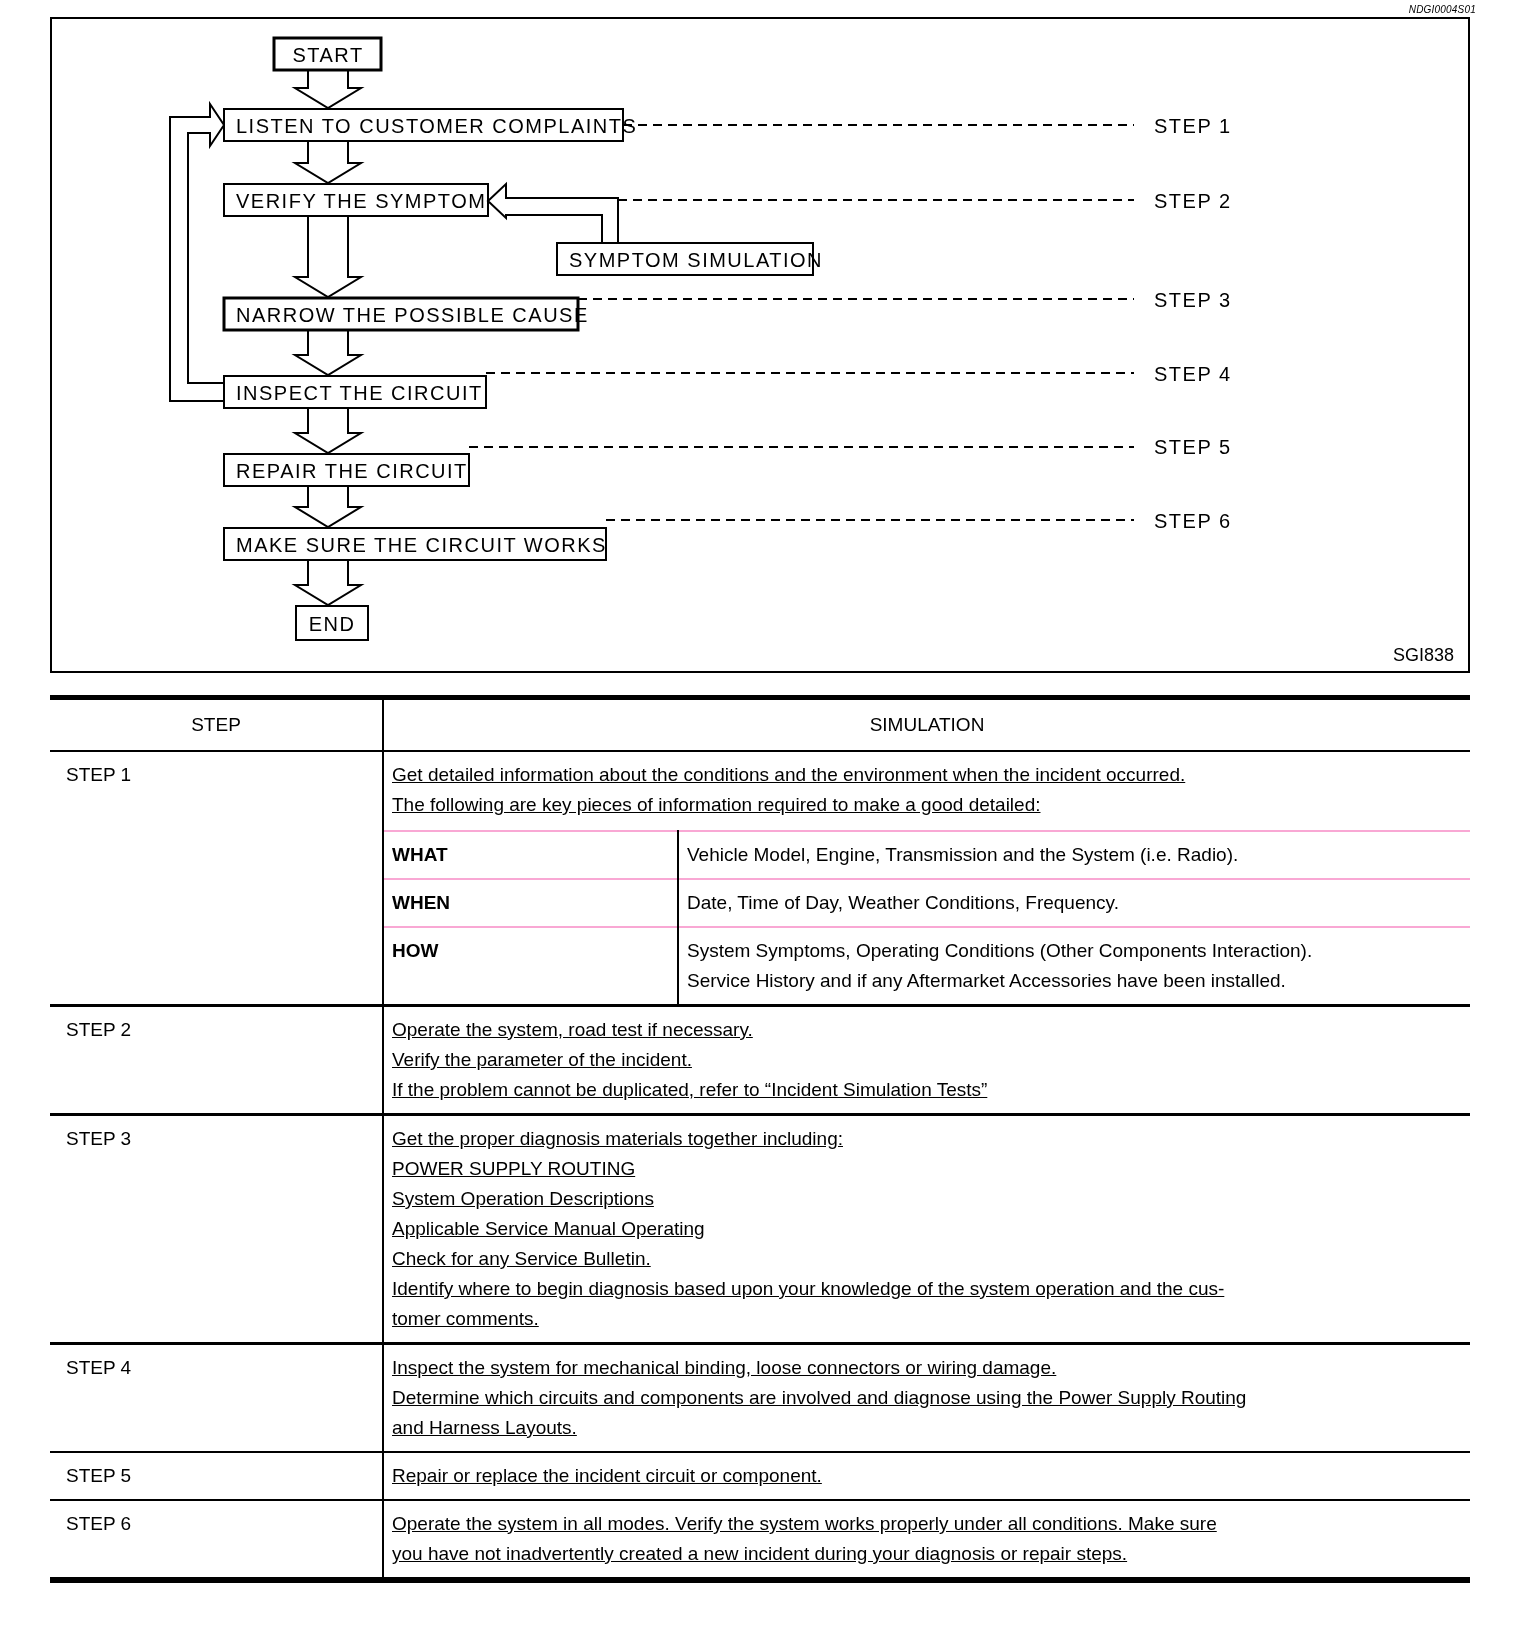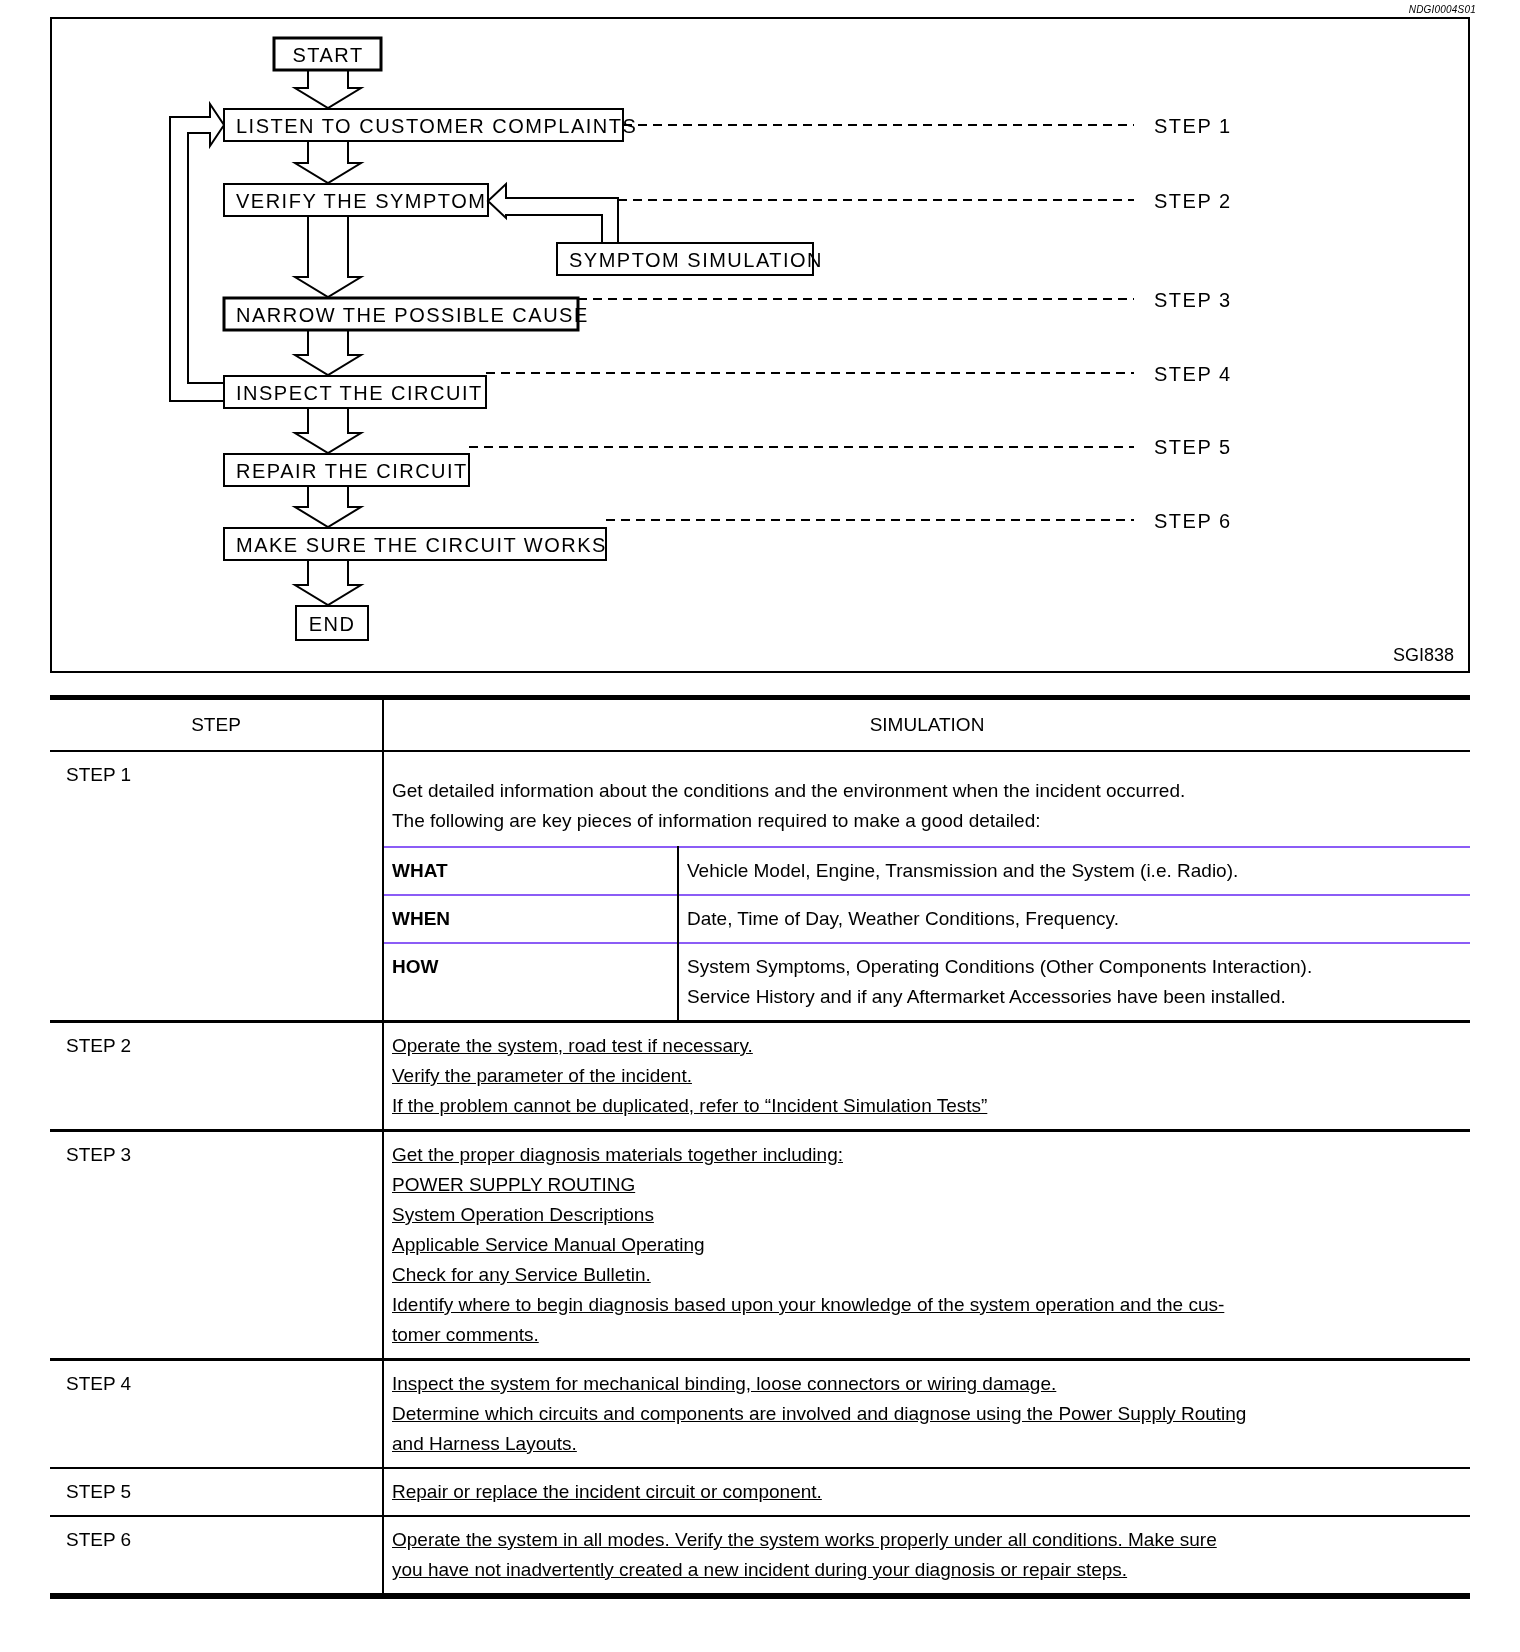--- a/index.html
+++ b/index.html
@@ -13,24 +13,24 @@
   .diag-table td, .diag-table th { vertical-align: top; padding: 0; }
   .diag-table thead th { border-top: 5px solid #000; border-bottom: 2px solid #000; font-weight: normal; height: 50px; vertical-align: middle; }
   .col-step { width: 300px; border-right: 2px solid #000; }
   .step-cell { padding: 8px 16px !important; }
   .desc-cell { padding: 8px 8px !important; text-decoration: underline; }
   .row-major > td { border-bottom: 3px solid #000; }
   .row-minor > td { border-bottom: 2px solid #000; }
   .row-last > td { border-bottom: 6px solid #000; }
   .desc-line { display: block; }
   .sub-table { width: 100%; border-collapse: collapse; margin-top: 10px; }
-  .sub-table td { border-top: 2px solid #8b5cf6; padding: 8px 8px; vertical-align: top; margin-left: 40px; }
+  .sub-table td { border-top: 2px solid #f9a8d4; padding: 8px 8px; vertical-align: top; margin-left: 40px; }
   .sub-key { width: 277px; font-weight: bold; border-right: 2px solid #000; }
   .nested-cell { padding: 0 !important; }
-  .nested-intro { padding: 24px 8px 0 8px; }
+  .nested-intro { padding: 8px 8px 0 8px; text-decoration: underline; }
 </style>
 </head>
 <body>
 
 <div class="ref-code">NDGI0004S01</div>
 
 <div class="figure">
   <svg width="1416" height="652" viewBox="0 0 1416 652">
     <g fill="none" stroke="#000" stroke-width="2">
 

